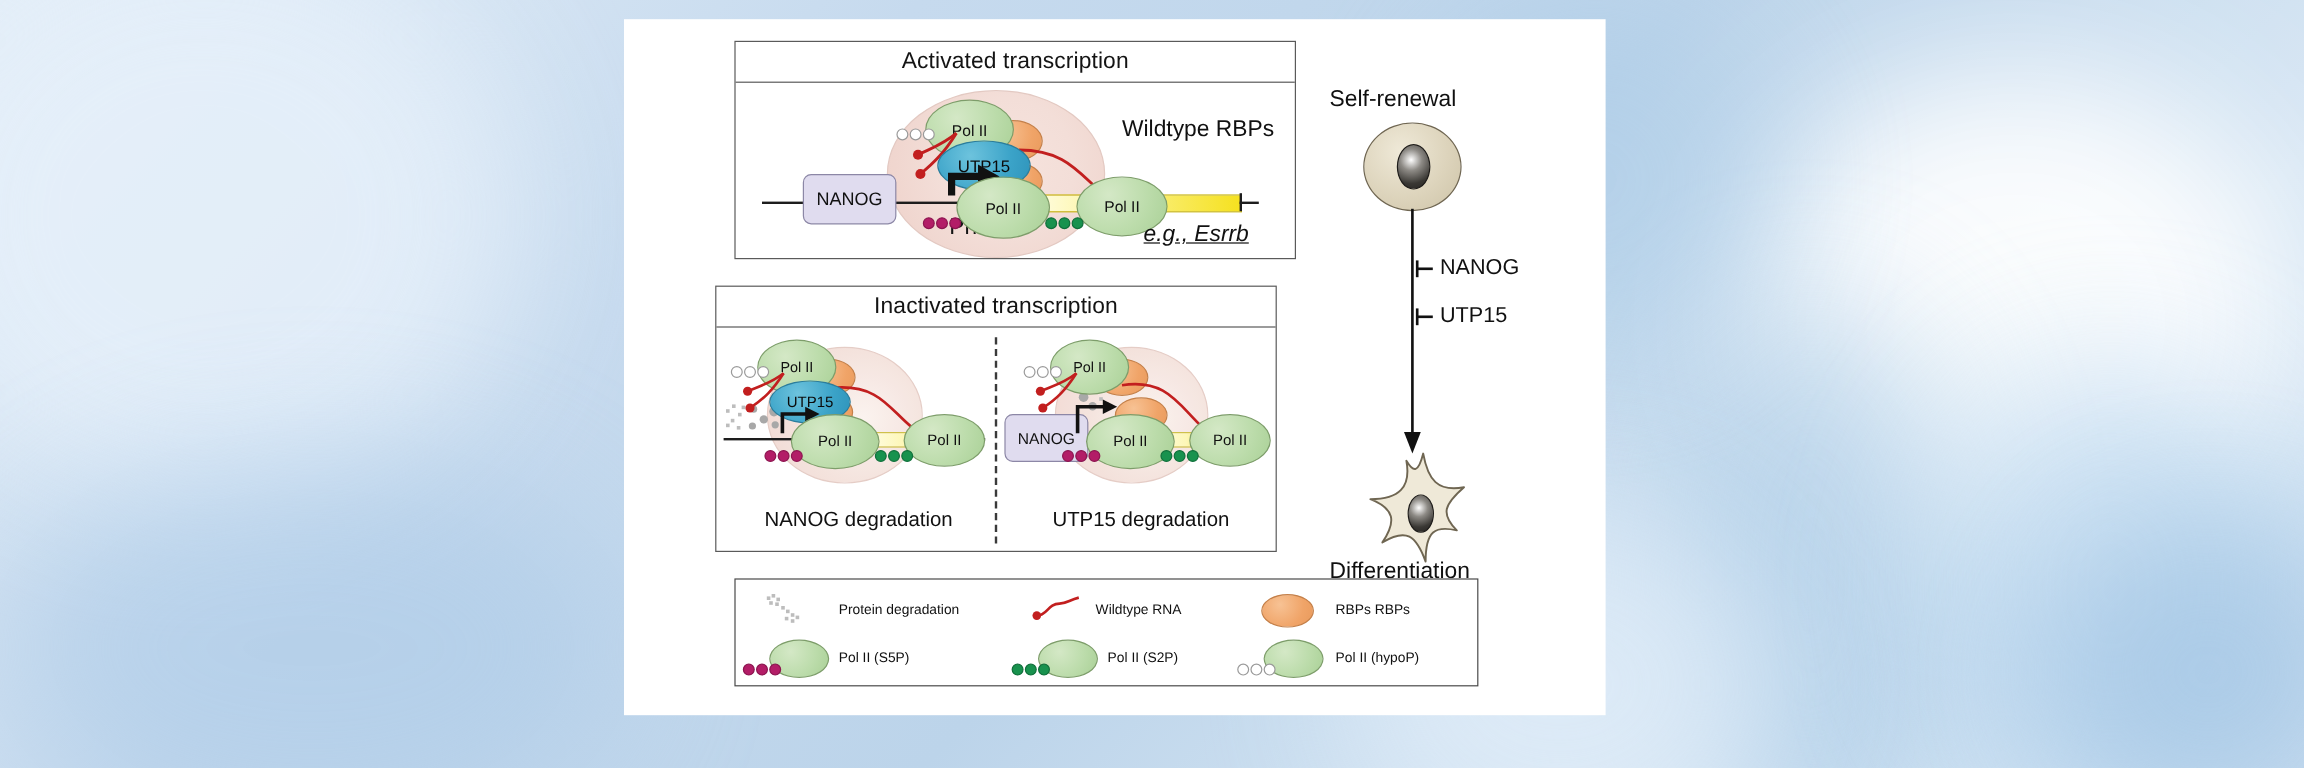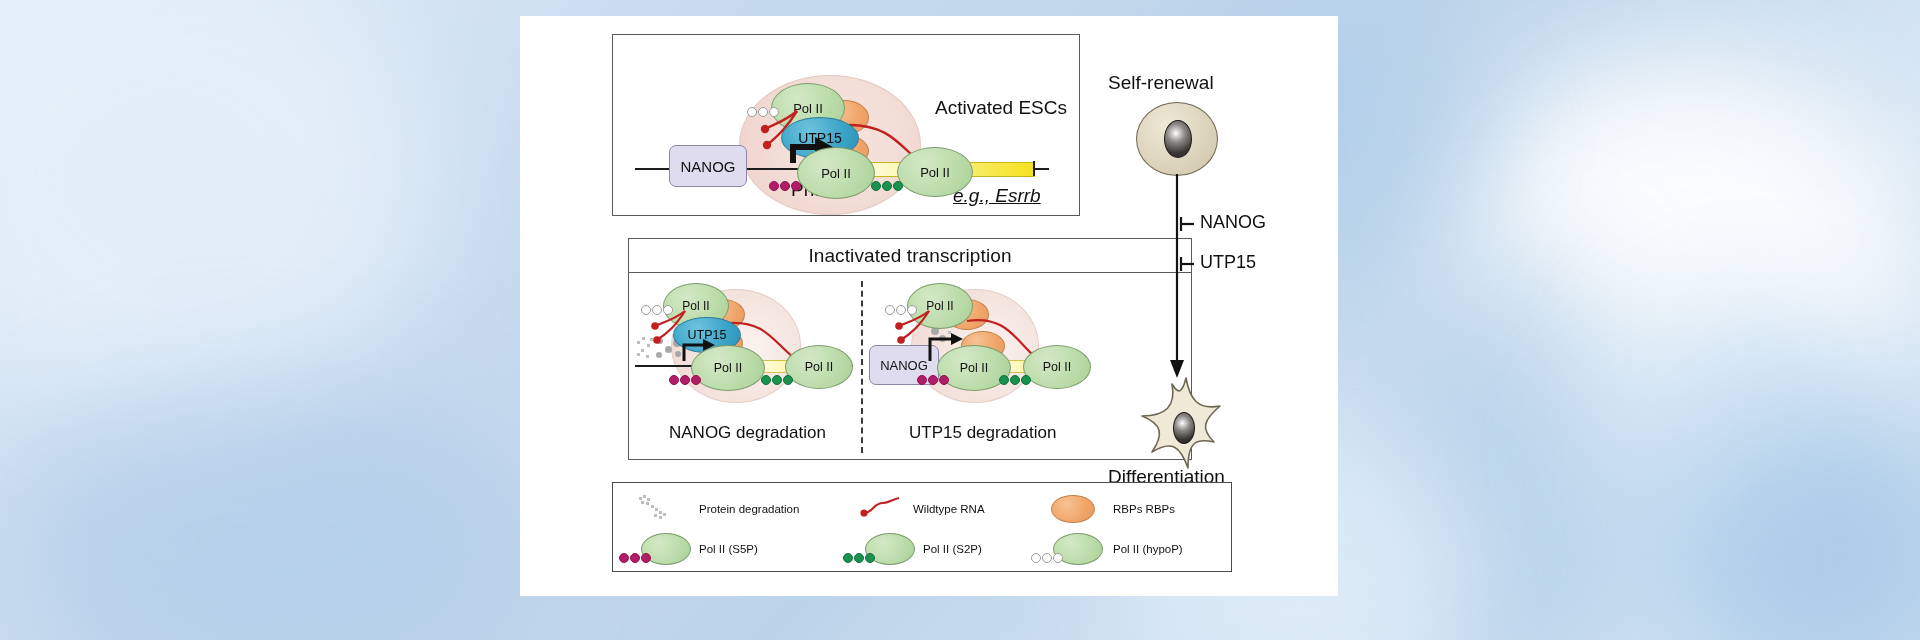--- a/index.html
+++ b/index.html
@@ -127,20 +127,21 @@
   <div class="blob" style="left:1180px;top:0px;width:300px;height:300px;background:#a9cbe7;opacity:.45;"></div>
   <div class="blob" style="left:1120px;top:420px;width:360px;height:300px;background:#dfecf8;opacity:.8;"></div>
   <div class="blob" style="left:0px;top:380px;width:520px;height:320px;background:#a8c8e6;opacity:.5;"></div>
   <div class="blob" style="left:1700px;top:430px;width:280px;height:260px;background:#8fb8dd;opacity:.45;"></div>
 </div>
 
 <div id="figure-card">
 <div class="fig-inner">
 
   <div class="panel" style="left:92px;top:18px;width:468px;height:182px;">
+    <div class="panel-title">Activated transcription</div>
     <div class="panel-body">
 
       <div class="phase" style="left:126px;top:6px;width:180px;height:138px;"></div>
       <div class="phase-label" style="left:178px;top:110px;">Phase</div>
 
       <div class="dna" style="left:22px;top:99px;width:300px;"></div>
 
       <div class="genebar" style="left:248px;top:93px;width:172px;"></div>
       <div style="position:absolute;left:420px;top:92px;width:2px;height:15px;background:#1d1d1d;"></div>
       <div class="dna" style="left:420px;top:99px;width:16px;"></div>
@@ -191,28 +192,28 @@
 
       <div class="polii" style="left:284px;top:78px;width:74px;height:48px;">
         <span>Pol II</span>
       </div>
       <div class="ctd s2p" style="left:258px;top:112px;">
             <i></i>
             <i></i>
             <i></i>
           </div>
 
-      <div class="txt" style="left:322px;top:28px;font-size:19px;">Activated ESCs</div>
+      <div class="txt" style="left:322px;top:28px;font-size:19px;">Wildtype RBPs</div>
       <div class="txt" style="left:340px;top:116px;font-size:19px;font-style:italic;text-decoration:underline;">
         <span>e.g., Esrrb</span>
       </div>
     </div>
   </div>
 
-  <div class="panel" style="left:108px;top:222px;width:564px;height:222px;">
+  <div class="panel" style="left:76px;top:222px;width:468px;height:222px;">
     <div class="panel-title">Inactivated transcription</div>
     <div class="panel-body">
 
       <div class="divider-dash" style="left:232px;top:8px;height:172px;"></div>
 
       <div style="position:absolute;left:0;top:0;width:232px;height:186px;">
         <div class="phase" style="left:42px;top:16px;width:128px;height:112px;opacity:.92;
                     background:radial-gradient(circle at 62% 52%,#fbf2ee 0%,#f4e1db 55%,#f0d6ce 100%);"></div>
 
         <div class="dna" style="left:6px;top:92px;width:218px;"></div>

